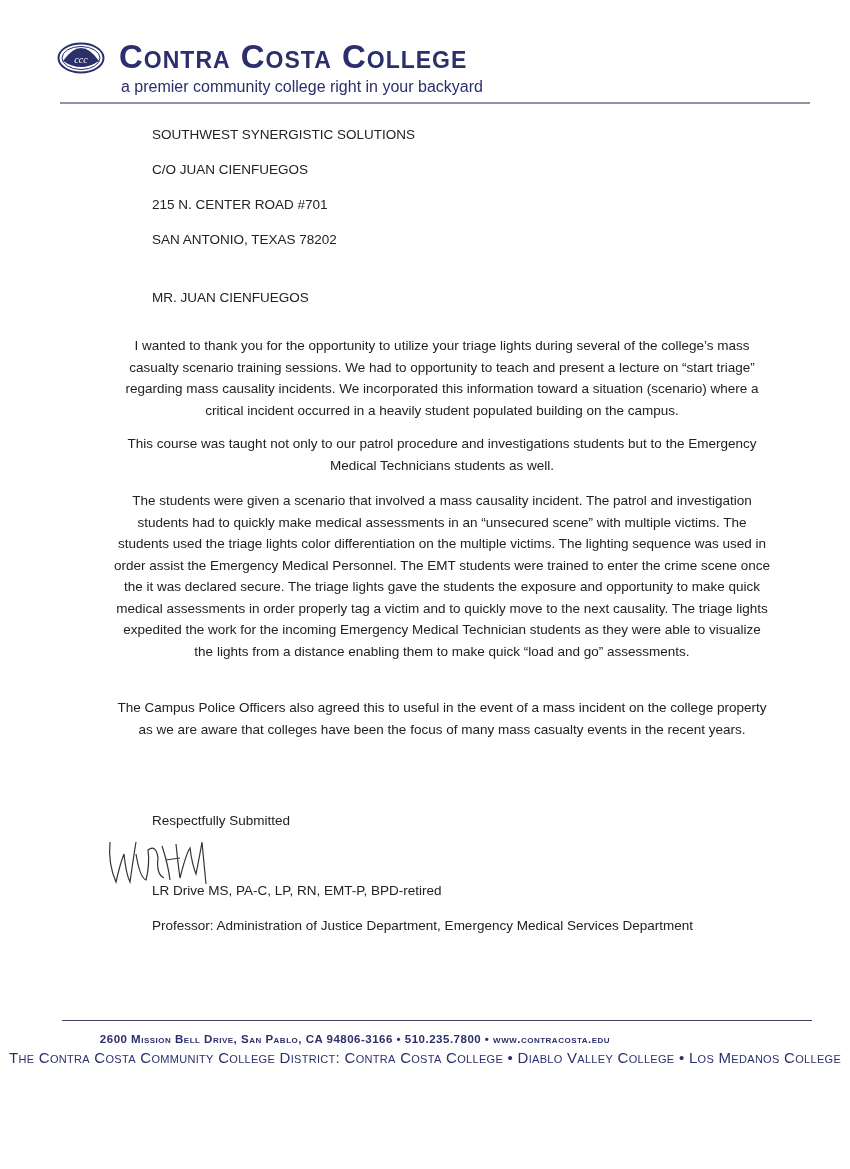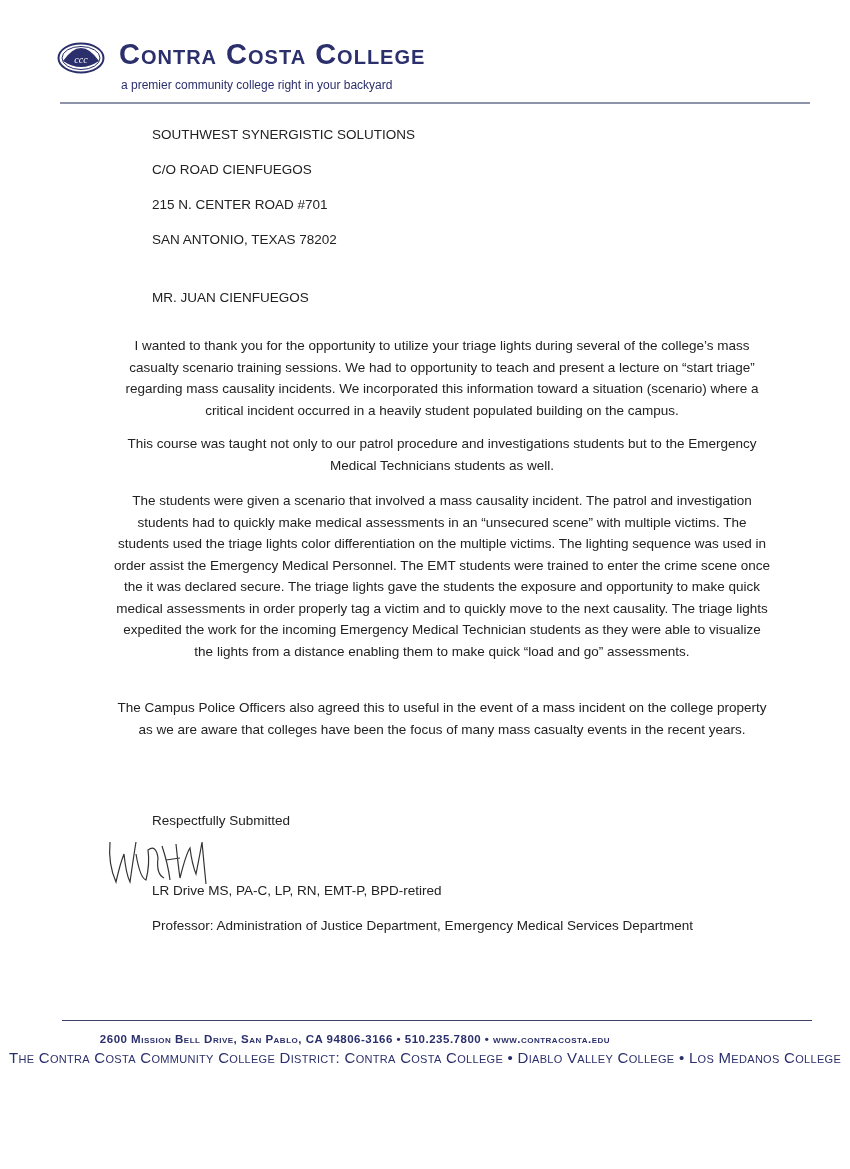--- a/index.html
+++ b/index.html
@@ -1,22 +1,22 @@
 <!DOCTYPE html>
 <html><head>
 <meta charset="utf-8">
 <style>
   html, body { margin:0; padding:0; background:#ffffff; }
   body { width:850px; height:1169px; position:relative; overflow:hidden;
          font-family:"Liberation Sans", sans-serif; color:#1f1f1f; }
   .letterhead { position:absolute; left:55px; top:38px; width:760px; }
   .logo { position:absolute; left:2px; top:4px; width:48px; height:32px; }
-  .college-name { position:absolute; left:64px; top:0px; font-size:29px; font-weight:bold;
+  .college-name { position:absolute; left:64px; top:0px; font-size:33px; font-weight:bold;
                   color:#2b2f6b; letter-spacing:1px; font-variant:small-caps; white-space:nowrap; }
-  .tagline { position:absolute; left:66px; top:40px; font-size:12px; color:#2b2f6b; white-space:nowrap; }
+  .tagline { position:absolute; left:66px; top:40px; font-size:16px; color:#2b2f6b; white-space:nowrap; }
   .rule-top { position:absolute; left:60px; top:102px; width:750px; height:2px; background:#8f93a8; }
   .addr { position:absolute; left:112px; font-size:13.5px; color:#222; white-space:nowrap;margin-left:40px; }
   .para { position:absolute; left:112px; width:660px; font-size:13.5px; line-height:21.5px; color:#222;text-align:center; }
   .sig-svg { position:absolute; left:106px; top:834px; width:110px; height:55px; }
   .rule-bottom { position:absolute; left:62px; top:1020px; width:750px; height:1px; background:#3d3f66; }
   .footer1 { position:absolute; left:0; width:710px; top:1033px; text-align:center; font-size:11.5px;
              color:#2b2f6b; font-variant:small-caps; font-weight:bold; letter-spacing:0.5px; }
   .footer2 { position:absolute; left:0; width:850px; top:1049px; text-align:center; font-size:15px;
              color:#2b2f6b; font-variant:small-caps; letter-spacing:0.3px; }
 </style>
@@ -29,21 +29,21 @@
     <ellipse cx="24" cy="16" rx="19" ry="11.5" fill="#fff" stroke="#2b2f6b" stroke-width="1"></ellipse>
     <path d="M6 19 Q15 6 24 6 Q33 6 42 19 Q33 25 24 25 Q15 25 6 19 Z" fill="#2b2f6b"></path>
     <text x="24" y="21" text-anchor="middle" font-size="10" font-style="italic" fill="#fff" font-family="Liberation Serif, serif">ccc</text>
   </svg>
   <div class="college-name">Contra Costa College</div>
   <div class="tagline">a premier community college right in your backyard</div>
 </div>
 <div class="rule-top"></div>
 
 <div class="addr" style="top:127px">SOUTHWEST SYNERGISTIC SOLUTIONS</div>
-<div class="addr" style="top:162px">C/O ROAD CIENFUEGOS</div>
+<div class="addr" style="top:162px">C/O JUAN CIENFUEGOS</div>
 <div class="addr" style="top:197px">215 N. CENTER ROAD #701</div>
 <div class="addr" style="top:232px">SAN ANTONIO, TEXAS  78202</div>
 
 <div class="addr" style="top:290px">MR. JUAN CIENFUEGOS</div>
 
 <div class="para" style="top:335px">I wanted to thank you for the opportunity to utilize your triage lights during several of the college’s mass casualty scenario training sessions.   We had to opportunity to teach and present a lecture on “start triage” regarding mass causality incidents.  We incorporated this information toward a situation (scenario) where a critical incident occurred in a heavily student populated building on the campus.</div>
 <div class="para" style="top:433px"> This course was taught not only to our patrol procedure and investigations students but to the Emergency Medical Technicians students as well.</div>
 <div class="para" style="top:490px"> The students were given a scenario that involved a mass causality incident.  The patrol and investigation students had to quickly make medical assessments in an “unsecured scene” with multiple victims.  The students used the triage lights color differentiation on the multiple victims.  The lighting sequence was used in order assist the Emergency Medical Personnel.  The EMT students were trained to enter the crime scene once the it was declared secure.  The triage lights gave the students the exposure and opportunity to make quick medical assessments in order properly tag a victim and to quickly move to the next causality.  The triage lights expedited the work for the incoming Emergency Medical Technician students as they were able to visualize the lights from a distance enabling them to make quick “load and go” assessments.</div>
 <div class="para" style="top:697px">The Campus Police Officers also agreed this to useful in the event of a mass incident on the college property as we are aware that colleges have been the focus of many mass casualty events in the recent years.</div>
 

